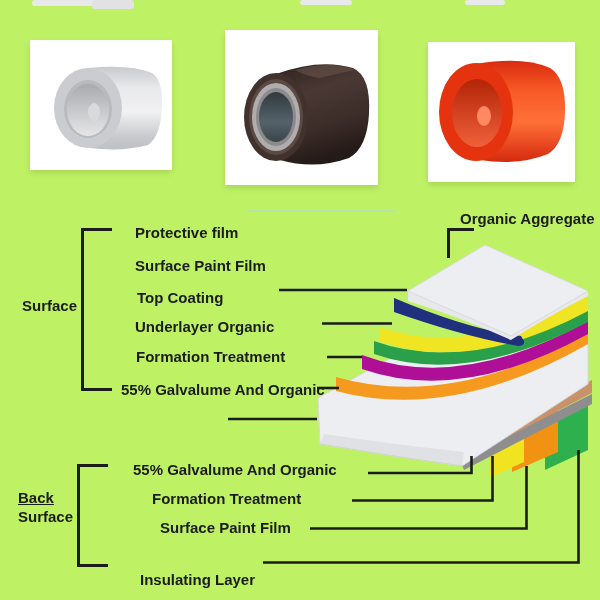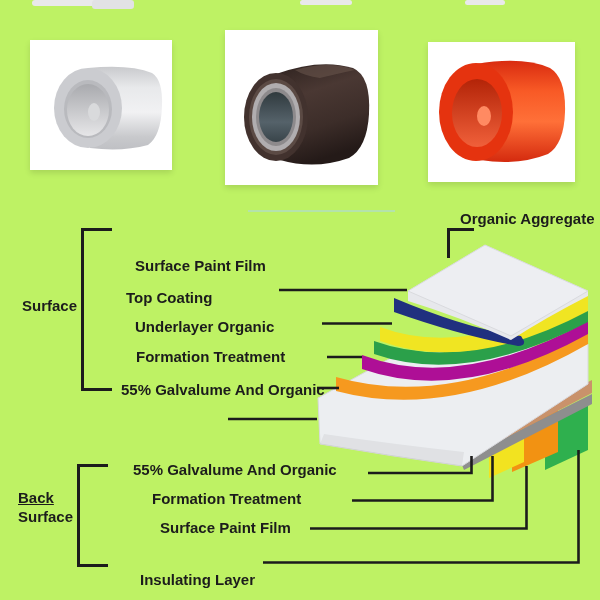--- a/index.html
+++ b/index.html
@@ -130,22 +130,23 @@
   </svg>
 
   <div class="lbl" style="left:460px;top:209px;">Organic Aggregate</div>
 
   <div class="lbl" style="left:22px;top:296px;">Surface</div>
   <div class="lbl" style="left:18px;top:488px;">
     <span style="display:block;text-decoration:underline;">Back</span>
     <span style="display:block;">Surface</span>
   </div>
 
+  <div class="lbl" style="left:135px;top:223px;">Protective film</div>
   <div class="lbl" style="left:135px;top:256px;">Surface Paint Film</div>
-  <div class="lbl" style="left:126px;top:288px;">Top Coating</div>
+  <div class="lbl" style="left:137px;top:288px;">Top Coating</div>
   <div class="lbl" style="left:135px;top:317px;">Underlayer Organic</div>
   <div class="lbl" style="left:136px;top:347px;">Formation Treatment</div>
   <div class="lbl" style="left:121px;top:380px;">55% Galvalume And Organic</div>
 
   <div class="lbl" style="left:133px;top:460px;">55% Galvalume And Organic</div>
   <div class="lbl" style="left:152px;top:489px;">Formation Treatment</div>
   <div class="lbl" style="left:160px;top:518px;">Surface Paint Film</div>
   <div class="lbl" style="left:140px;top:553px;margin-top:17px;">Insulating Layer</div>
 
 </div>

